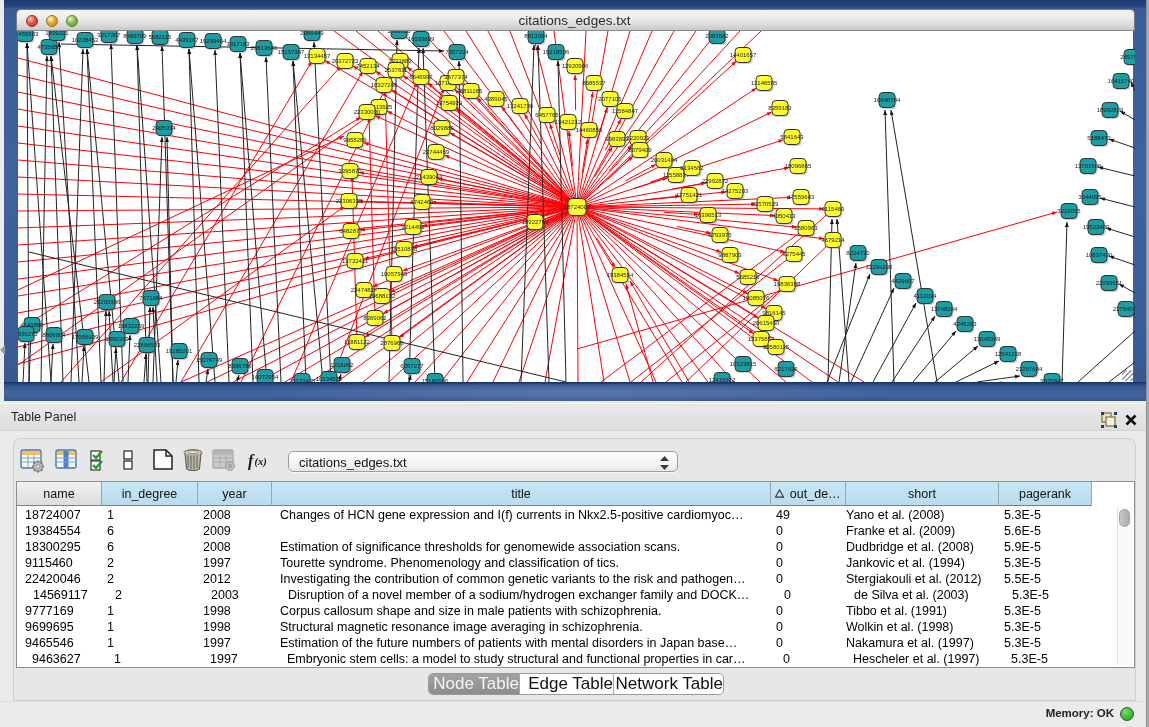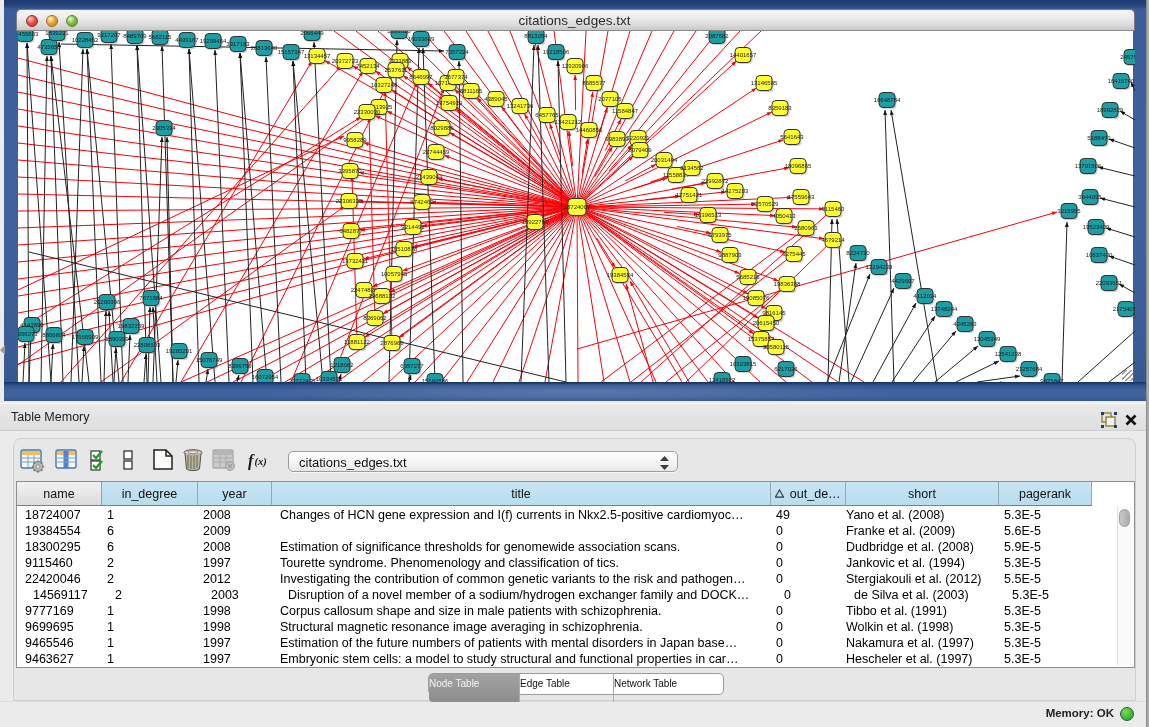--- a/index.html
+++ b/index.html
@@ -34,21 +34,21 @@
 
 #tbl { left:16px; top:80px; width:1119px; height:187px; background:#fff; border:1px solid #8f8f8f; }
 .hc { position:absolute; top:0; height:24px; background:linear-gradient(180deg,#c8e5f4,#b9dcee); border-right:1px solid #8fa9b5; font-size:12.5px; color:#111; text-align:center; line-height:24px; border-bottom:1px solid #7f7f7f;}
 .row { position:absolute; left:0; width:1117px; height:16px; font-size:12.5px; color:#000; }
 .row span { position:absolute; top:0; white-space:nowrap; line-height:16px;}
 .row .ctr { text-align:left; }
 #vsb { left:1117px; width:15px; height:158px; background:#fafafa; border-left:1px solid #e0e0e0; }
 #vsbthumb { left:1119px; width:11px; height:18px; border-radius:6px; background:linear-gradient(90deg,#c9c9c9,#ababab); border:1px solid #9f9f9f;}
 
 #tabs { left:428px; top:272px; width:296px; height:22px; background:#fff; border:1px solid #9b9b9b; border-radius:5px; }
-.tab { position:absolute; top:0; height:28px; font-size:10px; line-height:20px; text-align:left; color:#111; }
+.tab { position:absolute; top:0; height:20px; font-size:17px; line-height:20px; text-align:right; color:#111; }
 #tab1 { left:0; width:90px; background:linear-gradient(180deg,#a2a2a2,#8d8d8d); color:#f4f4f4; border-radius:4px 0 0 4px; }
 #tab2 { left:90px; width:94px; border-left:1px solid #aaa; }
 #tab3 { left:184px; width:110px; border-left:1px solid #aaa; }
 #mem { right:32px; top:306px; font-size:11.5px; color:#222;font-weight:bold; }
 #memdot { left:1120px; top:306px; width:14px; height:14px; border-radius:50%; background:radial-gradient(circle at 38% 32%, #7ade5e, #35bb31 60%, #28a22a); border:1.5px solid #4a4a4a; }
 #botline { left:0; top:300px; width:1146px; height:1px; background:#dcdcdc; }
 </style></head><body>
 <div id="desk" class="abs"></div>
 <div id="deskglow" class="abs"></div>
 <div id="deskglow2" class="abs"></div>
@@ -788,21 +788,21 @@
       <text x="832" y="242" font-size="6" fill="#1c1c1c" text-anchor="middle" font-family="Liberation Sans, sans-serif">4679214</text>
 <rect x="568.5" y="200.0" width="18" height="17" rx="4" fill="rgba(90,90,90,0.28)"></rect>
       <rect x="567.0" y="198.5" width="18" height="17" rx="4" fill="#ffff2e" stroke="#333" stroke-width="1"></rect>
       <text x="576" y="209" font-size="6" fill="#1c1c1c" text-anchor="middle" font-family="Liberation Sans, sans-serif">18724007</text>
 </svg>
   </div>
 <div id="grip" class="abs"></div>
 <div id="lefttri" class="abs"></div>
 <div id="tp" class="abs">
   <div id="tph" class="abs">
-      <span>Table Memory</span>
+      <span>Table Panel</span>
     </div>
   <svg class="abs" style="left:1101px;top:11px" width="16" height="16" viewBox="0 0 16 16">
     <rect x="1" y="1" width="9" height="9" fill="none" stroke="#8f8430" stroke-width="1.4"></rect>
     <rect x="5" y="5" width="9" height="9" fill="#eef2f6" stroke="#8f8430" stroke-width="1.4"></rect>
     <rect x="0" y="0" width="3" height="3" fill="#1d3f6e"></rect>
       <rect x="13" y="0" width="3" height="3" fill="#1d3f6e"></rect>
     <rect x="0" y="13" width="3" height="3" fill="#1d3f6e"></rect>
       <rect x="13" y="13" width="3" height="3" fill="#1d3f6e"></rect>
   </svg>
   <svg id="xicon" class="abs" width="12" height="12" viewBox="0 0 12 12">
@@ -965,21 +965,21 @@
     </div>
 <div class="row" style="top:234px;left:17px;">
 <span style="left:8px">9465546</span>
       <span style="left:90px">1</span>
       <span style="left:186px">1997</span>
 <span style="left:263px">Estimation of the future numbers of patients with mental disorders in Japan base…</span>
       <span style="left:759px">0</span>
 <span class="ctr" style="left:829px;width:153px">Nakamura et al. (1997)</span>
       <span style="left:987px">5.3E-5</span>
     </div>
-<div class="row" style="top:250px;left:17px;padding-left:12px;">
+<div class="row" style="top:250px;left:24px;padding-left:12px;">
 <span style="left:8px">9463627</span>
       <span style="left:90px">1</span>
       <span style="left:186px">1997</span>
 <span style="left:263px">Embryonic stem cells: a model to study structural and functional properties in car…</span>
       <span style="left:759px">0</span>
 <span class="ctr" style="left:829px;width:153px">Hescheler et al. (1997)</span>
       <span style="left:987px">5.3E-5</span>
     </div>
   <div id="vsb" class="abs" style="top:106px"></div>
     <div id="vsbthumb" class="abs" style="top:108px"></div>

